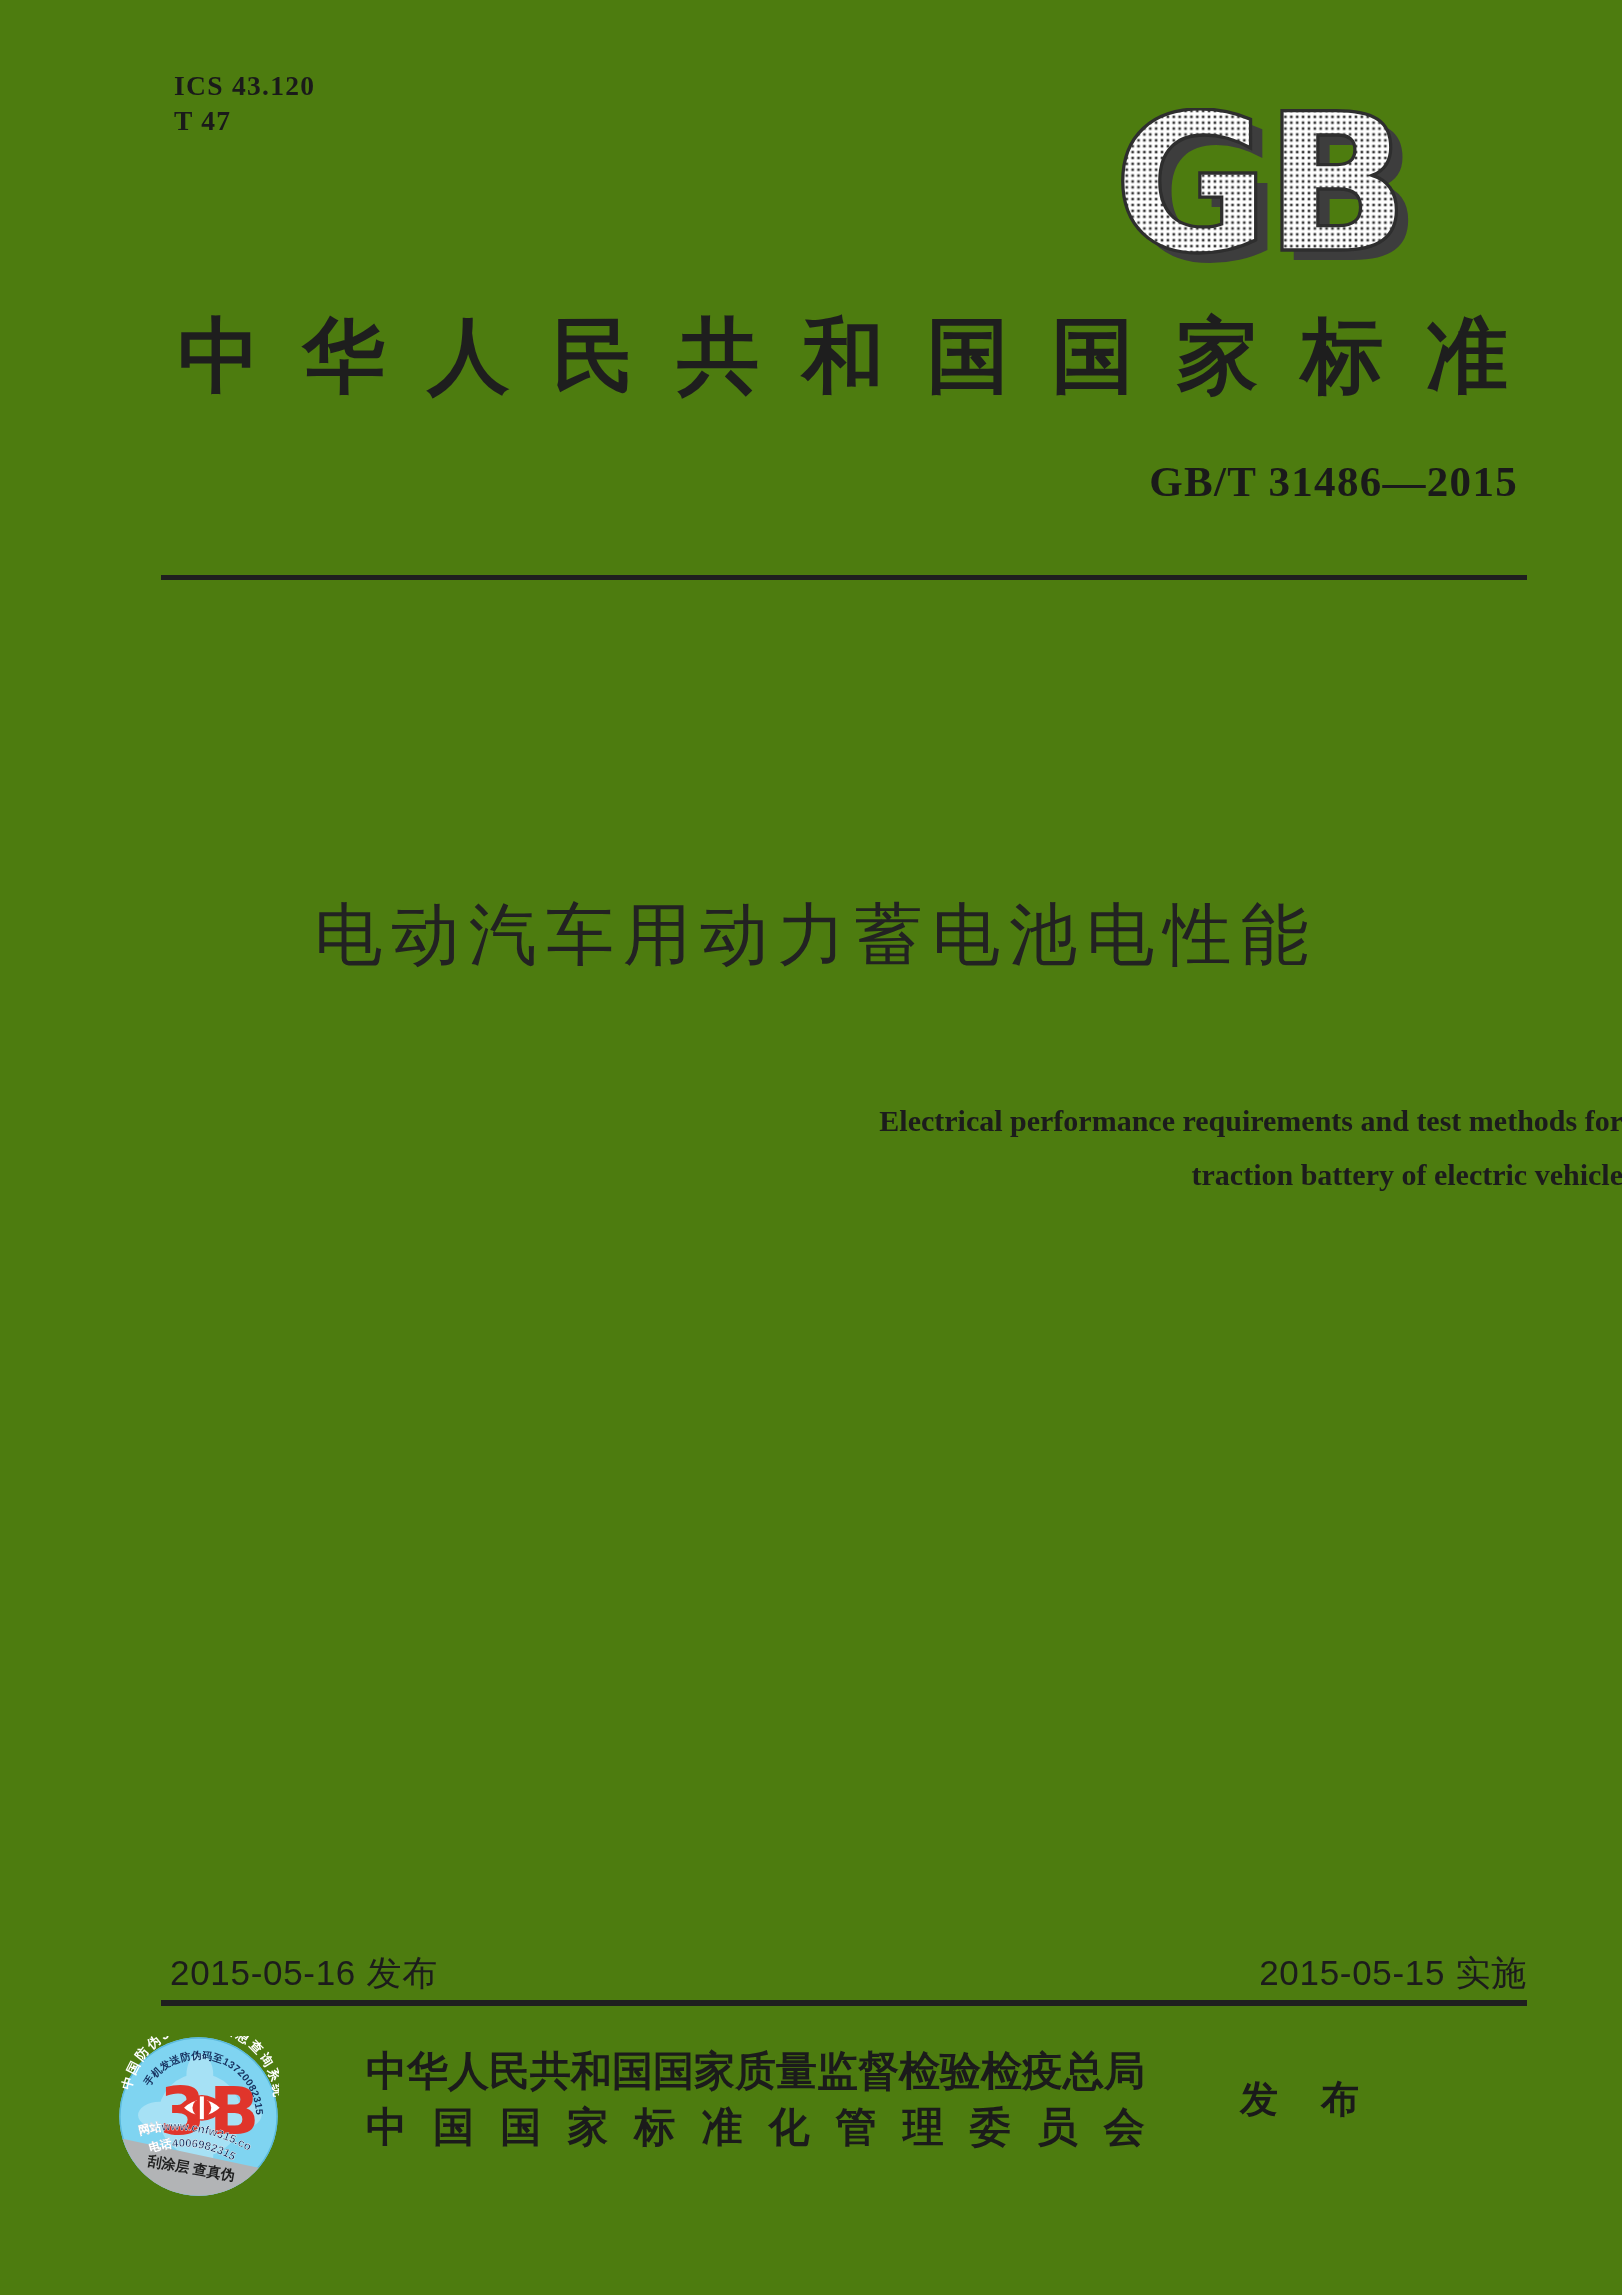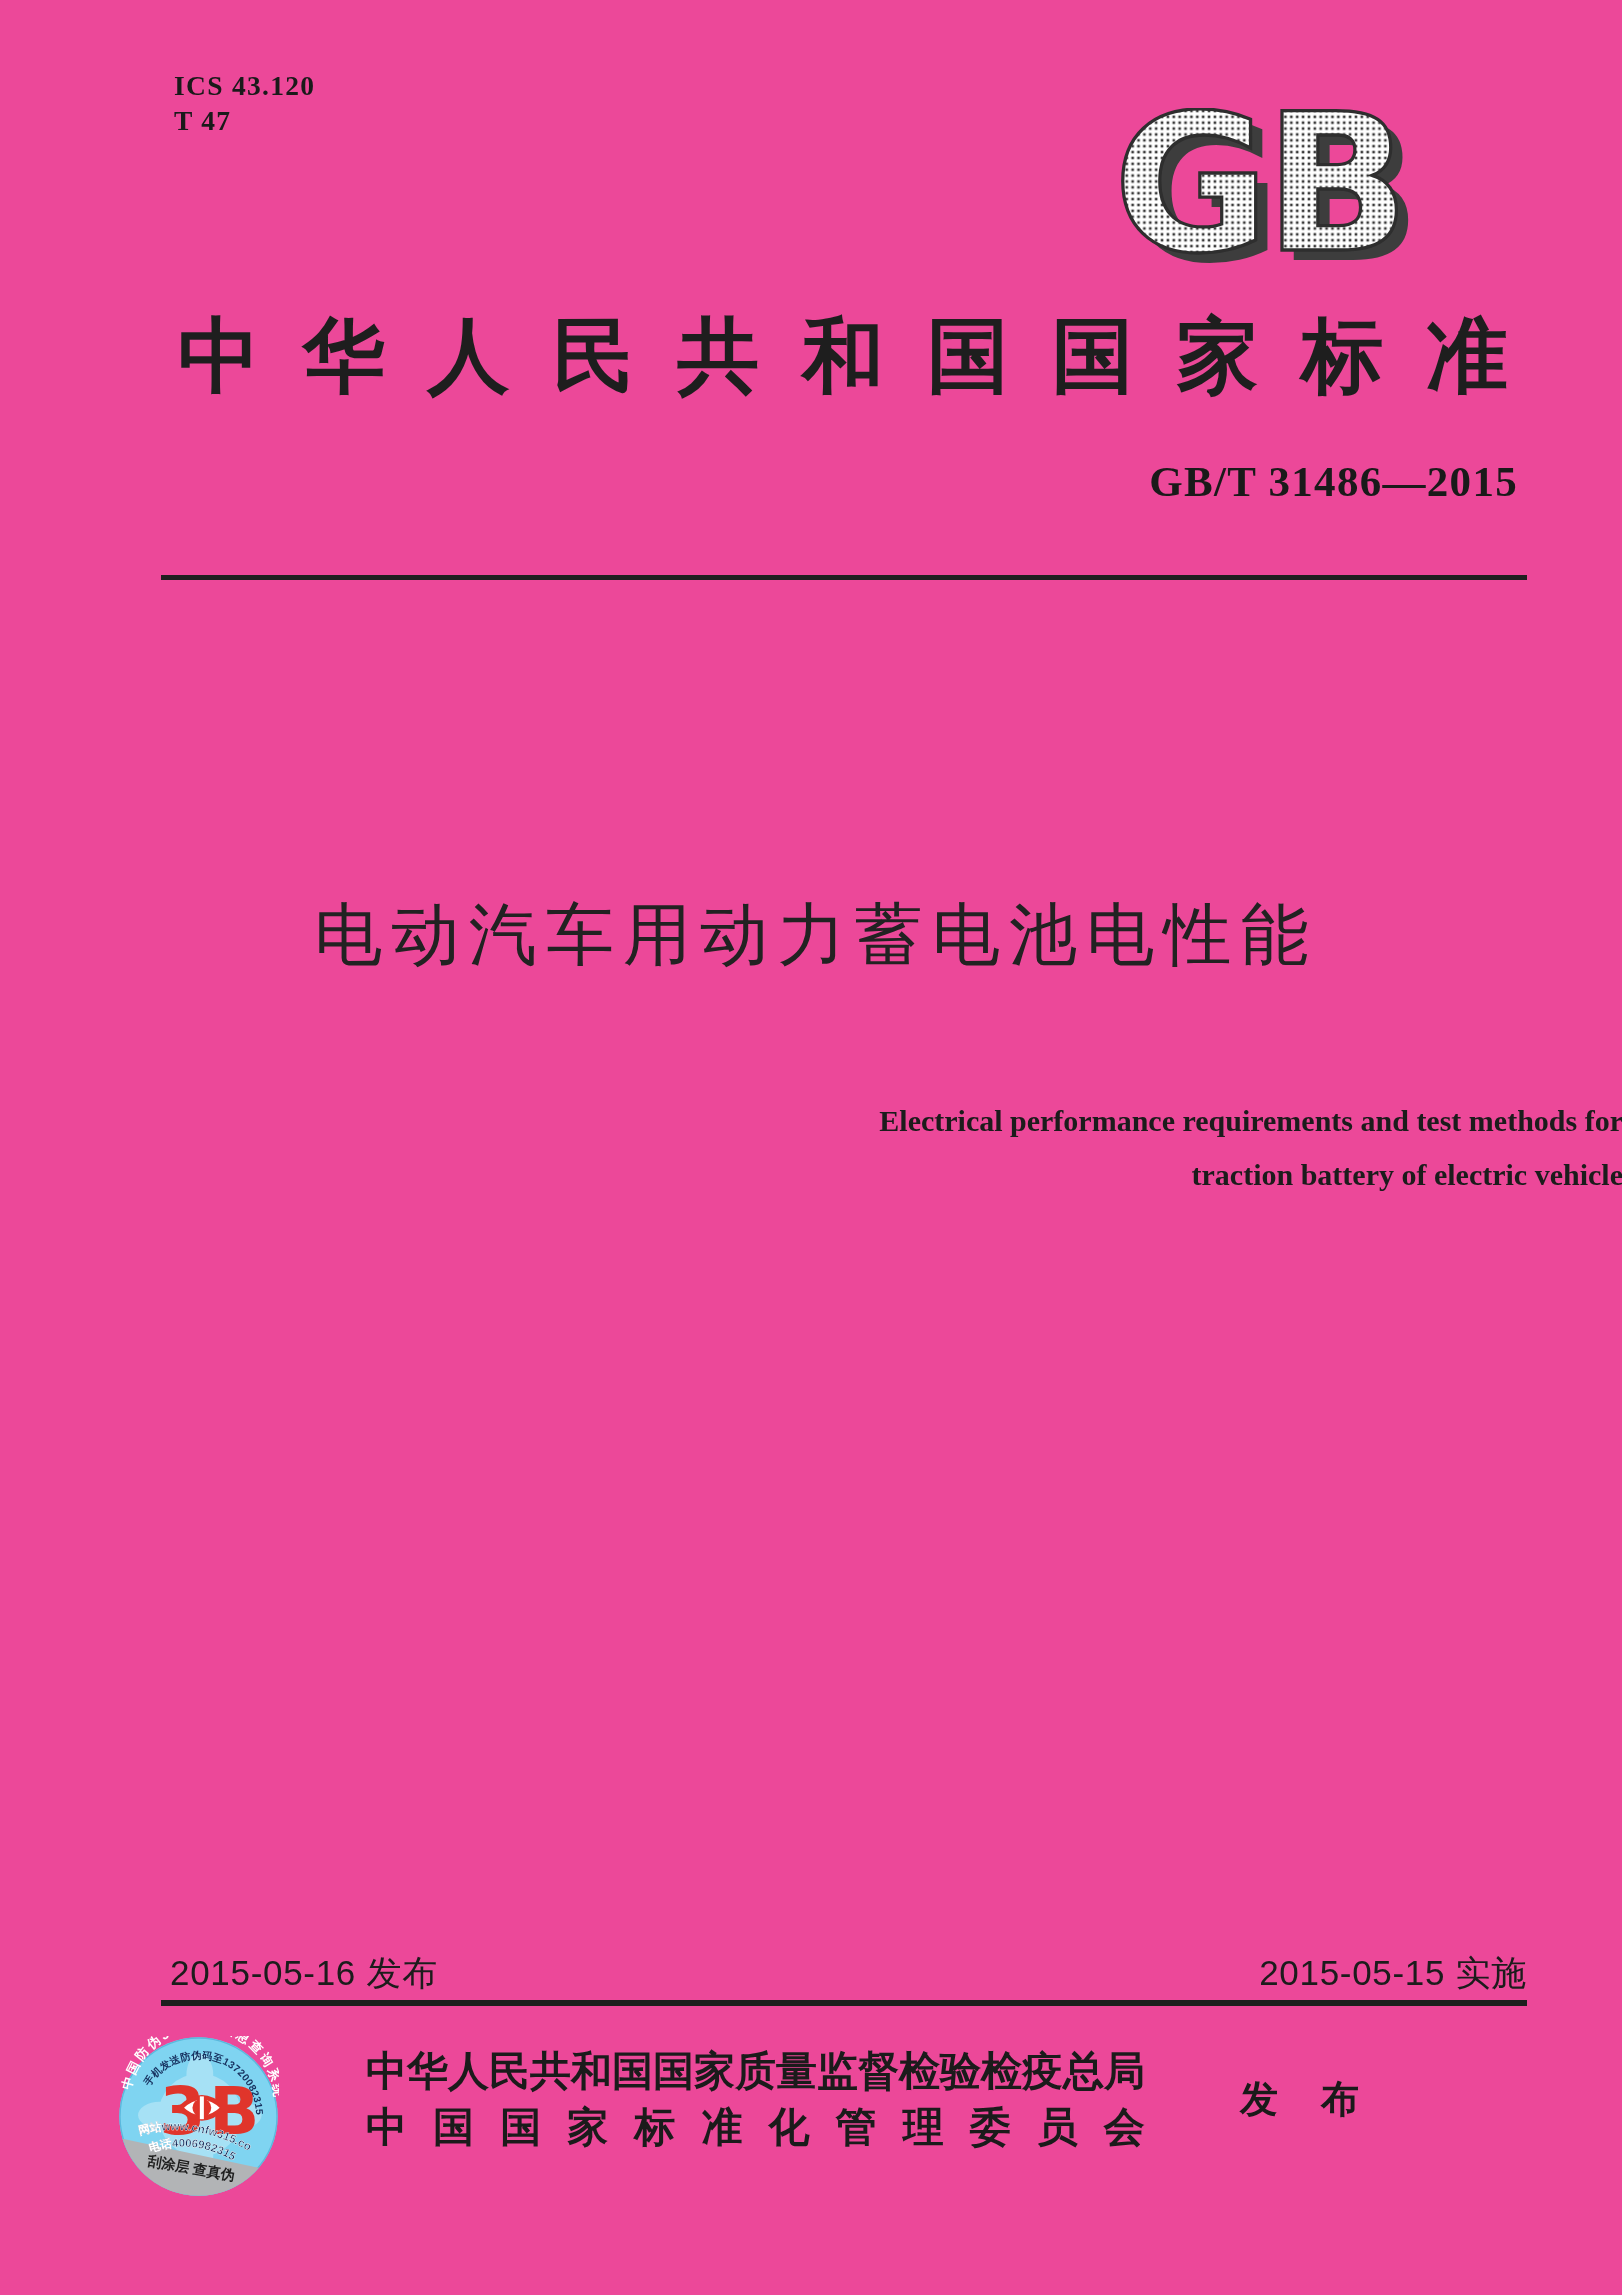--- a/index.html
+++ b/index.html
@@ -1,19 +1,19 @@
 <!DOCTYPE html>
 <html style="font-size:10.5px"><head>
 <meta charset="utf-8">
 <style>
   html,body{margin:0;padding:0;background:#e8e8e8;}
   .page{
     position:relative;
     width:1623px;height:2295px;
-    background:#ec4899;
+    background:#4d7c0f;
     overflow:hidden;
     font-family:"Liberation Serif", serif;
     color:#1a1a1a;
   }
   
   .ics-block{
     position:absolute;left:174px;top:68px;
     font-size:27.5px;font-weight:bold;line-height:35px;
     letter-spacing:1.3px;
     font-family:"Liberation Serif", serif;

